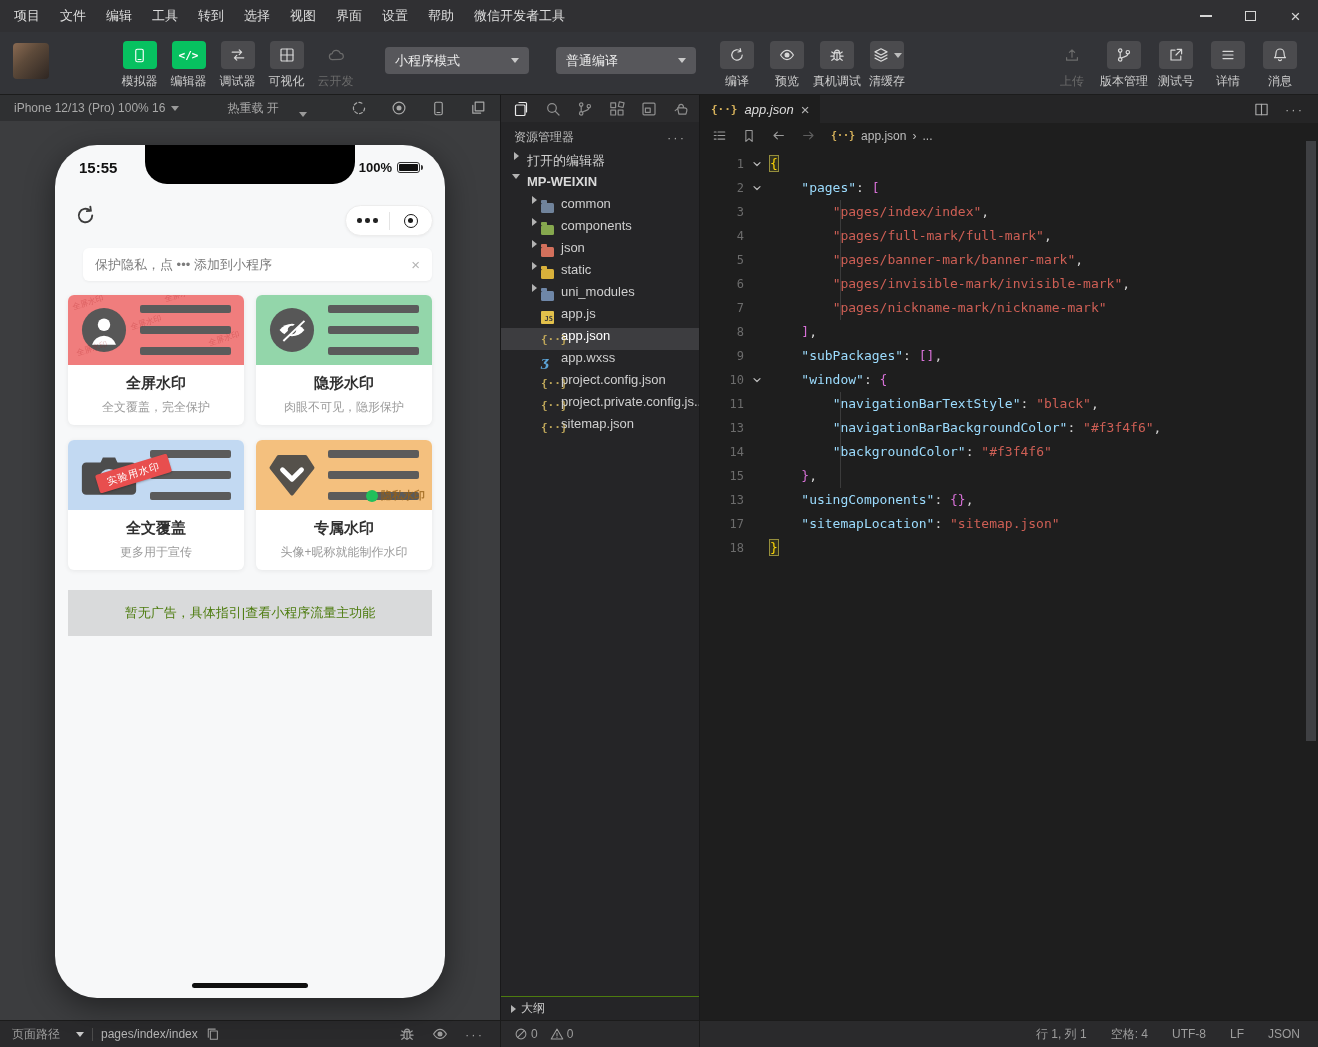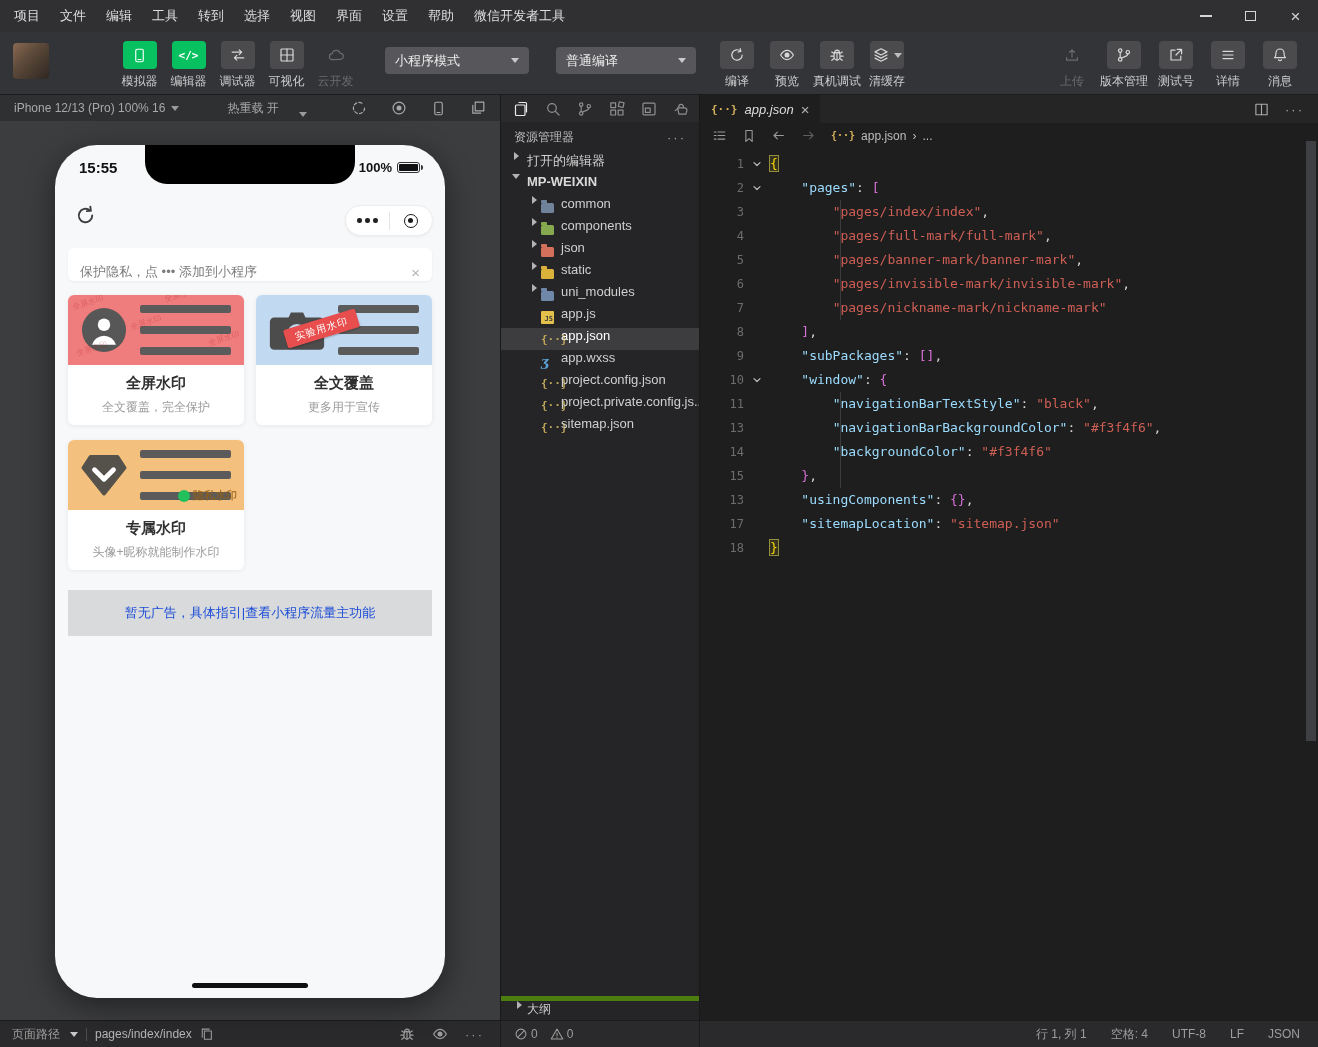--- a/index.html
+++ b/index.html
@@ -62,39 +62,39 @@
   .ph-nav{position:absolute;top:58px;left:0;right:0;height:36px}
   .reload-btn{position:absolute;left:20px;top:2px;color:#3d3d3d;cursor:pointer}
   .capsule{position:absolute;right:12px;top:2px;width:88px;height:31px;background:#fff;border:1px solid #ededed;border-radius:16px;
     display:flex;align-items:center;box-shadow:0 1px 3px rgba(0,0,0,.05)}
   .cap-dots{flex:1;display:flex;justify-content:center;gap:3.5px}
   .cap-dots i{width:4.5px;height:4.5px;border-radius:50%;background:#222}
   .cap-div{width:1px;height:18px;background:#e4e4e4}
   .cap-target{flex:1;display:flex;justify-content:center}
   .cap-target i{width:14px;height:14px;border:1.7px solid #1a1a1a;border-radius:50%;display:flex;align-items:center;justify-content:center}
   .cap-target i::after{content:"";width:5px;height:5px;background:#1a1a1a;border-radius:50%}
-  .privacy{position:absolute;top:103px;left:13px;right:13px;height:33px;background:#fff;border-radius:6px;
-    display:flex;align-items:flex-end;padding:0 12px;font-size:13px;color:#7c7c7c;box-shadow:0 1px 3px rgba(0,0,0,.05)}
+  .privacy{position:absolute;top:103px;left:28px;right:13px;height:33px;background:#fff;border-radius:6px;
+    display:flex;align-items:center;padding:0 12px;font-size:13px;color:#7c7c7c;box-shadow:0 1px 3px rgba(0,0,0,.05)}
   .privacy .close{margin-left:auto;color:#b4b4b4;font-size:15px;cursor:pointer}
   .cards{position:absolute;top:150px;left:13px;right:13px;display:grid;grid-template-columns:1fr 1fr;gap:15px 12px}
   .card{height:130px;border-radius:6px;background:#fff;overflow:hidden;box-shadow:0 1px 5px rgba(0,0,0,.07);cursor:pointer}
   .card-img{height:70px;display:flex;align-items:center;padding:0 13px;position:relative;overflow:hidden}
   .card-img .bars{flex:1;margin-left:13px;display:flex;flex-direction:column;gap:13px}
   .card-img .bars i{height:8px;border-radius:2px;background:#5b5b5b}
   .card-body{text-align:center;padding-top:9px}
   .card-title{font-size:15px;font-weight:bold;color:#303030}
   .card-sub{font-size:12px;color:#9b9b9b;margin-top:6px}
   .wm-pattern{position:absolute;inset:0;pointer-events:none}
   .wm-pattern span{position:absolute;font-size:8px;color:rgba(170,20,25,.28);transform:rotate(-18deg);white-space:nowrap}
   .ribbon{position:absolute;left:28px;top:24px;background:#e84e4e;color:#fff;font-size:10px;letter-spacing:1px;
     padding:2.5px 10px;transform:rotate(-17deg);border-radius:2px;box-shadow:0 1px 2px rgba(0,0,0,.25)}
   .wm-badge{position:absolute;right:7px;bottom:7px;display:flex;align-items:center;gap:3px;font-size:11px;font-weight:bold;color:rgba(150,95,20,.75)}
   .wm-badge i{width:12px;height:12px;border-radius:50%;background:#21c05b;flex:none}
   .ad-box{position:absolute;top:445px;left:13px;right:13px;height:46px;background:#d9dadb;
-    display:flex;align-items:center;justify-content:center;font-size:13px;color:#1d4ed8}
+    display:flex;align-items:center;justify-content:center;font-size:13px;color:#4d7c0f}
   .home-bar{position:absolute;bottom:10px;left:50%;transform:translateX(-50%);width:116px;height:5px;background:#101010;border-radius:3px;cursor:pointer}
   
   .explorer{width:200px;background:#252527;display:flex;flex-direction:column;border-left:1px solid #19191a;border-right:1px solid #19191a}
   .activity{height:27px;background:#2a2a2c;display:flex;align-items:center;padding-left:4px}
   .act-icon{width:32px;height:27px;display:flex;align-items:center;justify-content:center;color:#8f8f8f;cursor:pointer}
   .act-icon.active{color:#eaeaea}
   .exp-header{height:30px;display:flex;align-items:center;padding:0 13px;font-size:12px;color:#bdbdbd}
   .exp-more{margin-left:auto;color:#a5a5a5;letter-spacing:1px;cursor:pointer}
   .tree{flex:1;overflow:hidden;font-size:13px;color:#cfcfcf}
   .trow{height:22px;display:flex;cursor:pointer;white-space:nowrap}
@@ -105,21 +105,21 @@
   .sec-row{padding-left:8px;gap:4px}
   .sec-row.bold{font-weight:bold;color:#dadada}
   .item-row{padding-left:26px}
   .trow .icon-slot{width:20px;flex:none;display:flex;align-items:center}
   .folder{width:13px;height:9.5px;border-radius:1.5px;position:relative;margin-top:2px}
   .folder::before{content:"";position:absolute;top:-3px;left:0;width:6px;height:3px;border-radius:1px 1px 0 0;background:inherit}
   .js-badge{width:13px;height:13px;background:#e3c14b;color:#3a3a3a;font:bold 7px "DejaVu Sans Mono",monospace;
     display:flex;align-items:flex-end;justify-content:flex-end;padding:1px;border-radius:1px}
   .brace-ico{color:#bfa75a;font:bold 11px "DejaVu Sans Mono",monospace}
   .wxss-ico{color:#5ba3d6;font:bold italic 13px "DejaVu Serif",serif}
-  .outline-row{height:24px;border-top:5px solid #4d7c0f;display:flex;align-items:flex-start;gap:5px;padding-left:16px;font-size:12px;color:#c9c9c9;cursor:pointer}
+  .outline-row{height:24px;border-top:1px solid #4d7c0f;display:flex;align-items:center;gap:5px;padding-left:10px;font-size:12px;color:#c9c9c9;cursor:pointer}
   
   .editor{flex:1;background:#1e1e1e;display:flex;flex-direction:column;position:relative}
   .tabbar{height:28px;background:#252526;display:flex;align-items:center}
   .tab{height:28px;background:#1e1e1e;display:flex;align-items:center;gap:7px;padding:0 11px;cursor:pointer}
   .tab-label{font-size:13px;font-style:italic;color:#dcdcdc}
   .tab .brace-ico{color:#d9b45c}
   .tab-close{color:#b5b5b5;font-size:15px;line-height:1;cursor:pointer}
   .tab-actions{margin-left:auto;display:flex;align-items:center;gap:16px;margin-right:14px;color:#ababab}
   .tab-actions span{cursor:pointer}
   .dots-ico{letter-spacing:2px;font-size:13px}
@@ -136,21 +136,21 @@
   .tk-str{color:#ce5f55}
   .tk-pun{color:#d4d4d4}
   .tk-b1{color:#ffd704}
   .tk-b2{color:#d670d6}
   .bracket-box{outline:1px solid #958e3c;background:#33331f}
   .guide{position:absolute;width:1px;background:#3b3b3b}
   .vscroll{position:absolute;right:2px;top:46px;width:10px;height:600px;background:#3f4043;cursor:pointer}
   
   .statusbar{height:27px;background:#2a2a2c;border-top:1px solid #1b1b1b;display:flex;font-size:12px;color:#9d9d9d}
   .sb-left{width:500px;display:flex;align-items:center;padding:0 12px;gap:8px}
-  .sb-pp{display:flex;align-items:center;cursor:pointer}
+  .sb-pp{display:flex;align-items:center;gap:6px;cursor:pointer}
   .sb-div{width:1px;height:13px;background:#4c4c4c}
   .sb-path{color:#b5b5b5}
   .sb-left-icons{margin-left:auto;display:flex;align-items:center;gap:17px;margin-right:4px}
   .sb-left-icons span{cursor:pointer}
   .sb-mid{width:200px;display:flex;align-items:center;gap:4px;padding:0 13px;border-left:1px solid #1b1b1b;border-right:1px solid #1b1b1b}
   .sb-mid .cnt{margin-right:8px}
   .sb-mid span{display:flex;align-items:center;gap:3px}
   .sb-right{flex:1;display:flex;align-items:center;justify-content:flex-end;gap:24px;padding-right:18px}
   .sb-right span{cursor:pointer}
   .ico{display:inline-flex;align-items:center;justify-content:center}
@@ -423,20 +423,42 @@
                   <i></i>
                   <i></i>
                 </div>
               </div>
               <div class="card-body">
                 <div class="card-title">全屏水印</div>
                 <div class="card-sub">全文覆盖，完全保护</div>
               </div>
             </div>
             <div class="card">
+              <div class="card-img" style="background: rgb(147, 214, 170);">
+                <span>
+                  <svg width="46" height="46" viewBox="0 0 48 48">
+                    <circle cx="24" cy="24" r="23" fill="#575757"></circle>
+                    <path d="M11 24c7-8.6 19-8.6 26 0-7 8.6-19 8.6-26 0z" fill="#fff"></path>
+                    <circle cx="24" cy="24" r="4.4" fill="#575757"></circle>
+                    <line x1="13" y1="34" x2="35" y2="13" stroke="#575757" stroke-width="4"></line>
+                    <line x1="15" y1="35.5" x2="37" y2="14.5" stroke="#fff" stroke-width="2"></line>
+                  </svg>
+                </span>
+                <div class="bars">
+                  <i></i>
+                  <i></i>
+                  <i></i>
+                </div>
+              </div>
+              <div class="card-body">
+                <div class="card-title">隐形水印</div>
+                <div class="card-sub">肉眼不可见，隐形保护</div>
+              </div>
+            </div>
+            <div class="card">
               <div class="card-img" style="background: rgb(194, 217, 242);">
                 <span>
                   <svg width="56" height="41" viewBox="0 0 64 46">
                     <path d="M22 9l3-6.5h14L42 9z" fill="#4c4c4c"></path>
                     <rect x="1" y="8" width="62" height="37" rx="5" fill="#4c4c4c"></rect>
                     <circle cx="32" cy="26.5" r="11" fill="#c2d9f2"></circle>
                     <circle cx="32" cy="26.5" r="5.5" fill="#fff"></circle>
                     <circle cx="53" cy="15" r="2.6" fill="#fff"></circle>
                   </svg>
                 </span>

